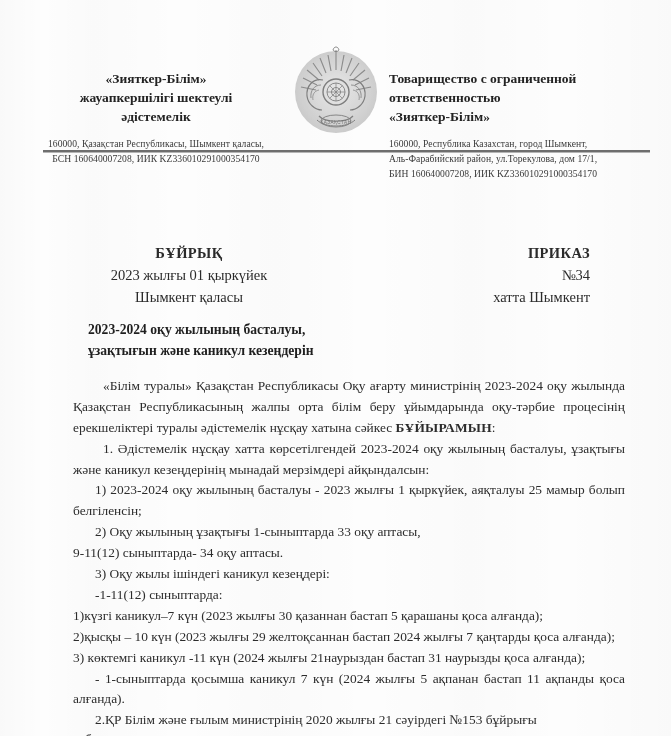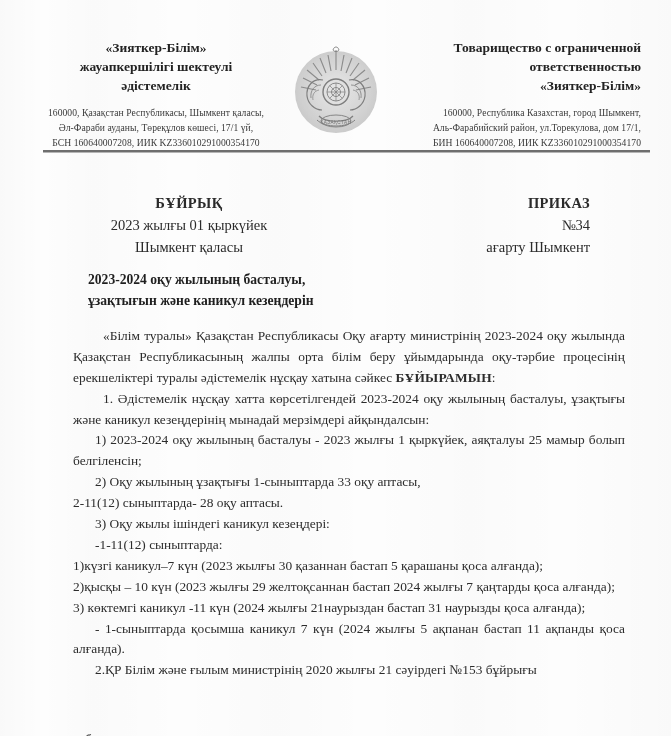--- a/index.html
+++ b/index.html
@@ -42,27 +42,28 @@
     position: relative;
     padding: 38px 30px 0 30px;
     display: flex;
     align-items: flex-start;
     justify-content: space-between;
   }
   .lh-col {
     width: 252px;
   }
   .lh-col.left  { text-align: center; }
-  .lh-col.right { text-align: right; }
+  .lh-col.right { text-align: left; }
 
   .org-name {
     font-weight: bold;
     font-size: 13.5px;
     line-height: 1.42;
     color: #232323;
+    margin-top: 31px;
   }
   .org-addr {
     margin-top: 11px;
     font-size: 9.6px;
     line-height: 1.52;
     color: #3a3a3a;
     white-space: nowrap;
   }
   .org-addr div { letter-spacing: 0.05px; }
 
@@ -82,21 +83,21 @@
     left: 43px;
     top: 150px;
     width: 607px;
     height: 0;
     border-top: 2px solid #6e6e6e;
     border-bottom: 1px solid #b5b5b5;
   }
 
   
   .order-row {
-    margin-top: 42px;
+    margin-top: 61px;
     padding: 0 30px 0 30px;
     display: flex;
     justify-content: flex-start;
   }
   .order-col {
     font-size: 14.5px;
     line-height: 1.52;
   }
   .order-col.kk {
     width: 300px;
@@ -166,21 +167,20 @@
   <div class="letterhead">
 
     <div class="lh-col left">
       <div class="org-name">
         <div>«Зияткер-Білім»</div>
         <div>жауапкершілігі шектеулі</div>
         <div>әдістемелік</div>
       </div>
       <div class="org-addr">
         <div>160000, Қазақстан Республикасы, Шымкент қаласы,</div>
-        <div>Әл-Фараби ауданы, Төреқұлов көшесі, 17/1 үй,</div>
         <div>БСН 160640007208,  ИИК KZ336010291000354170</div>
       </div>
     </div>
 
     <div class="emblem">
       <svg viewBox="0 0 86 104" width="86" height="104" aria-hidden="true">
         <defs>
           <radialGradient id="em" cx="50%" cy="48%" r="58%">
             <stop offset="0%" stop-color="#cfcfcf"></stop>
             <stop offset="60%" stop-color="#a8a8a8"></stop>
@@ -249,39 +249,39 @@
 
   <div class="order-row">
     <div class="order-col kk">
       <div class="order-word">БҰЙРЫҚ</div>
       <div>2023 жылғы 01 қыркүйек</div>
       <div>Шымкент қаласы</div>
     </div>
     <div class="order-col ru">
       <div class="order-word">ПРИКАЗ</div>
       <div>№34</div>
-      <div>ағарту Шымкент</div>
+      <div>хатта Шымкент</div>
     </div>
   </div>
 
   <div class="subject">
     <div>2023-2024 оқу жылының басталуы,</div>
     <div>ұзақтығын және каникул кезеңдерін</div>
   </div>
 
   <div class="body">
 
     <p class="p-indent"><span>«Білім  туралы»  Қазақстан  Республикасы    Оқу  ағарту  министрінің 2023-2024 оқу жылында Қазақстан Республикасының  жалпы орта білім беру ұйымдарында оқу-тәрбие процесінің ерекшеліктері туралы әдістемелік нұсқау хатына  сәйкес </span><b class="strong">БҰЙЫРАМЫН</b><span>:</span></p>
 
     <p class="p-indent">1.   Әдістемелік  нұсқау  хатта  көрсетілгендей    2023-2024  оқу  жылының басталуы,    ұзақтығы    және    каникул      кезеңдерінің    мынадай    мерзімдері айқындалсын:</p>
 
     <p class="p-indent-sm">1) 2023-2024 оқу жылының басталуы - 2023 жылғы 1 қыркүйек, аяқталуы 25 мамыр болып белгіленсін;</p>
 
     <p class="p-indent-sm">2) Оқу жылының ұзақтығы 1-сыныптарда 33 оқу аптасы,</p>
-    <p class="p-flush">2-11(12) сыныптарда- 28 оқу аптасы.</p>
+    <p class="p-flush">9-11(12) сыныптарда- 34 оқу аптасы.</p>
 
     <p class="p-indent-sm">3) Оқу жылы ішіндегі каникул кезеңдері:</p>
 
     <p class="p-indent-sm">-1-11(12) сыныптарда:</p>
 
     <p class="p-flush">1)күзгі  каникул–7  күн  (2023  жылғы  30  қазаннан  бастап    5   қарашаны    қоса алғанда);</p>
 
     <p class="p-flush">2)қысқы – 10 күн (2023 жылғы 29 желтоқсаннан бастап 2024 жылғы 7 қаңтарды қоса алғанда);</p>
 
     <p class="p-flush">3) көктемгі каникул -11 күн (2024 жылғы 21наурыздан бастап 31 наурызды қоса алғанда);</p>

